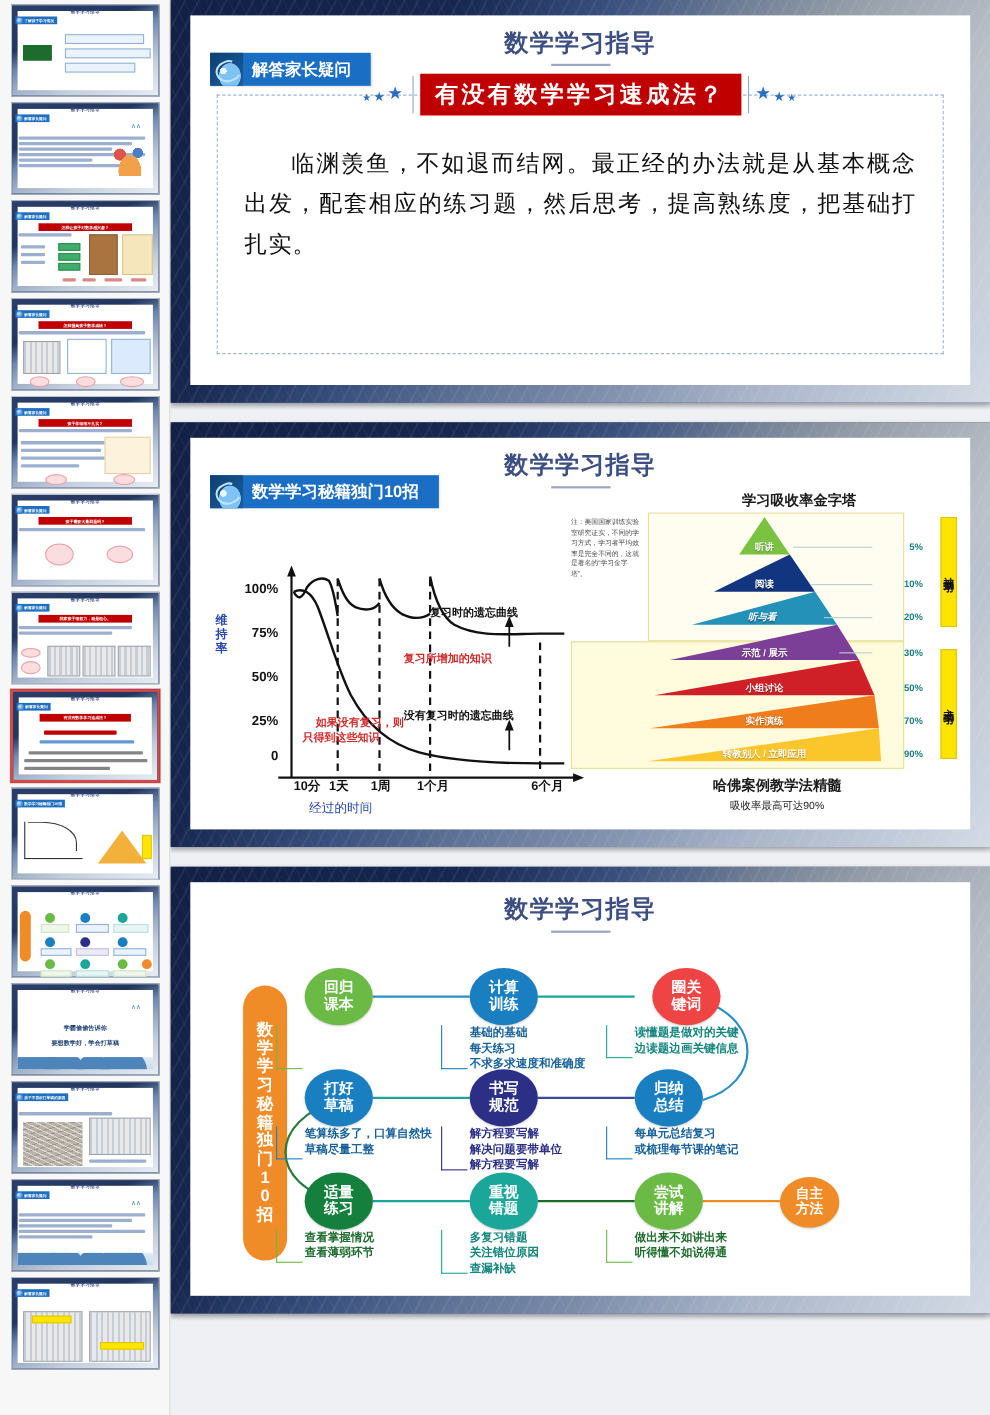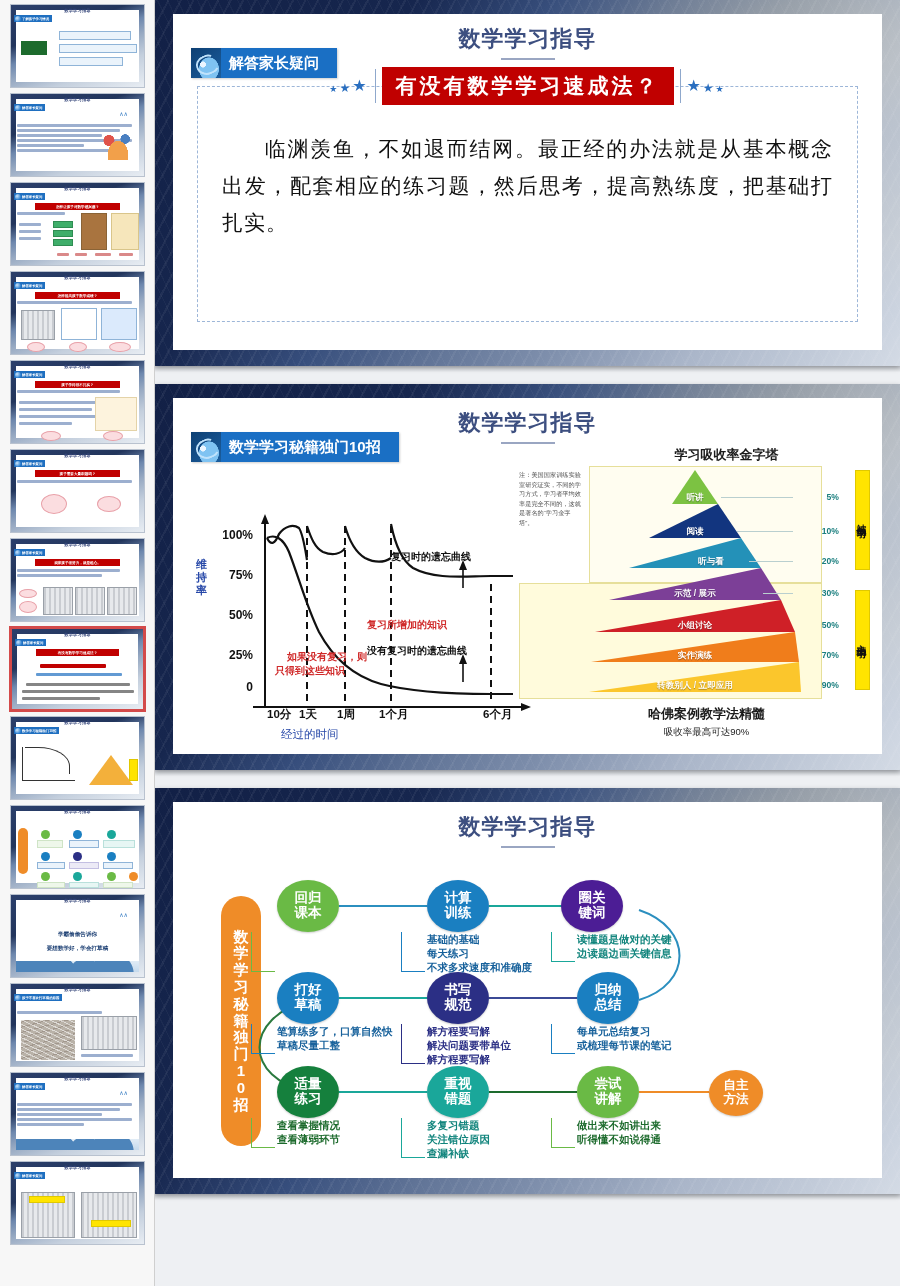--- a/index.html
+++ b/index.html
@@ -640,21 +640,21 @@
                 <path d="M72,34 C80,30 88,34 94,48 C104,74 112,104 124,128 C138,154 158,172 186,180
                          C216,188 262,190 296,190 L318,190" fill="none" stroke="#111" stroke-width="2.2"></path>
 
                 <line x1="268" y1="84" x2="268" y2="62" stroke="#111" stroke-width="1.6"></line>
                 <polygon points="268,56 264,66 272,66" fill="#111"></polygon>
                 <line x1="268" y1="178" x2="268" y2="156" stroke="#111" stroke-width="1.6"></line>
                 <polygon points="268,150 264,160 272,160" fill="#111"></polygon>
               </svg>
 
               <div class="fg-ann blk" style="left:196px; top:46px;">复习时的遗忘曲线</div>
-              <div class="fg-ann red" style="left:172px; top:114px;">复习所增加的知识</div>
+              <div class="fg-ann red" style="left:172px; top:88px;">复习所增加的知识</div>
               <div class="fg-ann blk" style="left:172px; top:140px;">没有复习时的遗忘曲线</div>
               <div class="fg-ann red" style="left:92px;  top:146px;">如果没有复习，则</div>
               <div class="fg-ann red" style="left:80px;  top:160px;">只得到这些知识</div>
 
               <div class="fg-xtick" style="left:72px;">10分</div>
               <div class="fg-xtick" style="left:104px;">1天</div>
               <div class="fg-xtick" style="left:142px;">1周</div>
               <div class="fg-xtick" style="left:184px;">1个月</div>
               <div class="fg-xtick" style="left:288px;">6个月</div>
               <div class="fg-xlab">经过的时间</div>
@@ -672,21 +672,21 @@
                 <polygon points="129,38 152,72 60,72" fill="#12357f"></polygon>
                 <polygon points="152,72 172,102 40,102" fill="#2491b8"></polygon>
                 <polygon points="172,102 192,134 20,134" fill="#7c3f97"></polygon>
                 <polygon points="192,134 206,166 6,166" fill="#cf2027"></polygon>
                 <polygon points="206,166 210,196 2,196" fill="#f07d1b"></polygon>
                 <polygon points="210,196 212,226 0,226" fill="#fbc62c"></polygon>
               </svg>
 
               <div class="pyr-lvl" style="left:70px;  width:212px; top:48px;">听讲</div>
               <div class="pyr-lvl" style="left:70px;  width:212px; top:82px;">阅读</div>
-              <div class="pyr-lvl" style="left:86px;  width:212px; top:112px;">听与看</div>
+              <div class="pyr-lvl" style="left:68px;  width:212px; top:112px;font-style:italic;">听与看</div>
               <div class="pyr-lvl" style="left:70px;  width:212px; top:144px;">示范 / 展示</div>
               <div class="pyr-lvl" style="left:70px;  width:212px; top:176px;">小组讨论</div>
               <div class="pyr-lvl" style="left:70px;  width:212px; top:206px;">实作演练</div>
               <div class="pyr-lvl" style="left:70px;  width:212px; top:236px;">转教别人 / 立即应用</div>
 
               <div class="pyr-lead" style="left:202px; top:53px; width:72px;"></div>
               <div class="pyr-lead" style="left:218px; top:87px; width:56px;"></div>
               <div class="pyr-lead" style="left:230px; top:117px; width:44px;"></div>
               <div class="pyr-lead" style="left:244px; top:149px; width:30px;"></div>
 
@@ -753,21 +753,21 @@
             </svg>
 
             <div class="mm-node" id="n0" style="left:104px; top:32px;  background:#6aba45;">
                 <span>回归</span>
                 <span>课本</span>
               </div>
             <div class="mm-node" id="n1" style="left:254px; top:32px;  background:#1a7fc1;">
                 <span>计算</span>
                 <span>训练</span>
               </div>
-            <div class="mm-node" id="n2" style="left:388px; top:32px;  background:#4c1d95;">
+            <div class="mm-node" id="n2" style="left:420px; top:32px;  background:#ef4444;">
                 <span>圈关</span>
                 <span>键词</span>
               </div>
             <div class="mm-node" id="n3" style="left:104px; top:124px; background:#1a7fc1;">
                 <span>打好</span>
                 <span>草稿</span>
               </div>
             <div class="mm-node" id="n4" style="left:254px; top:124px; background:#2b2f85;">
                 <span>书写</span>
                 <span>规范</span>

